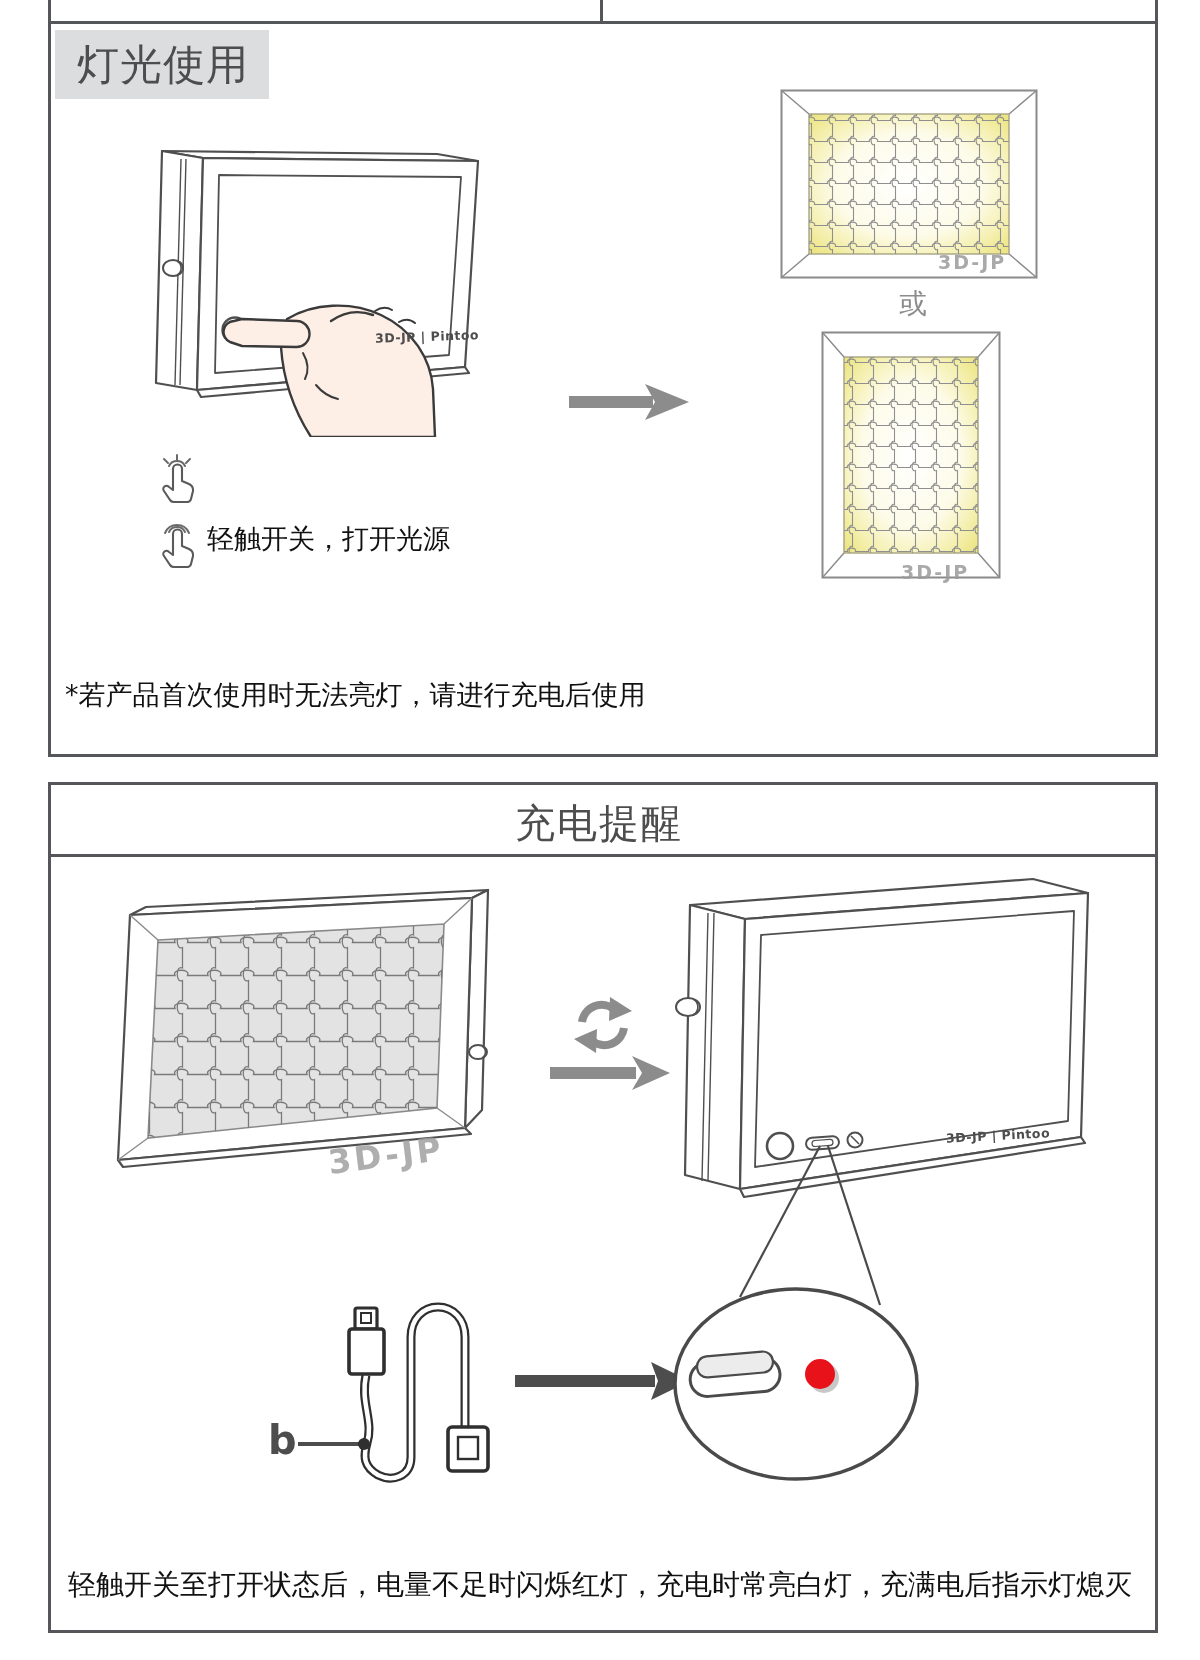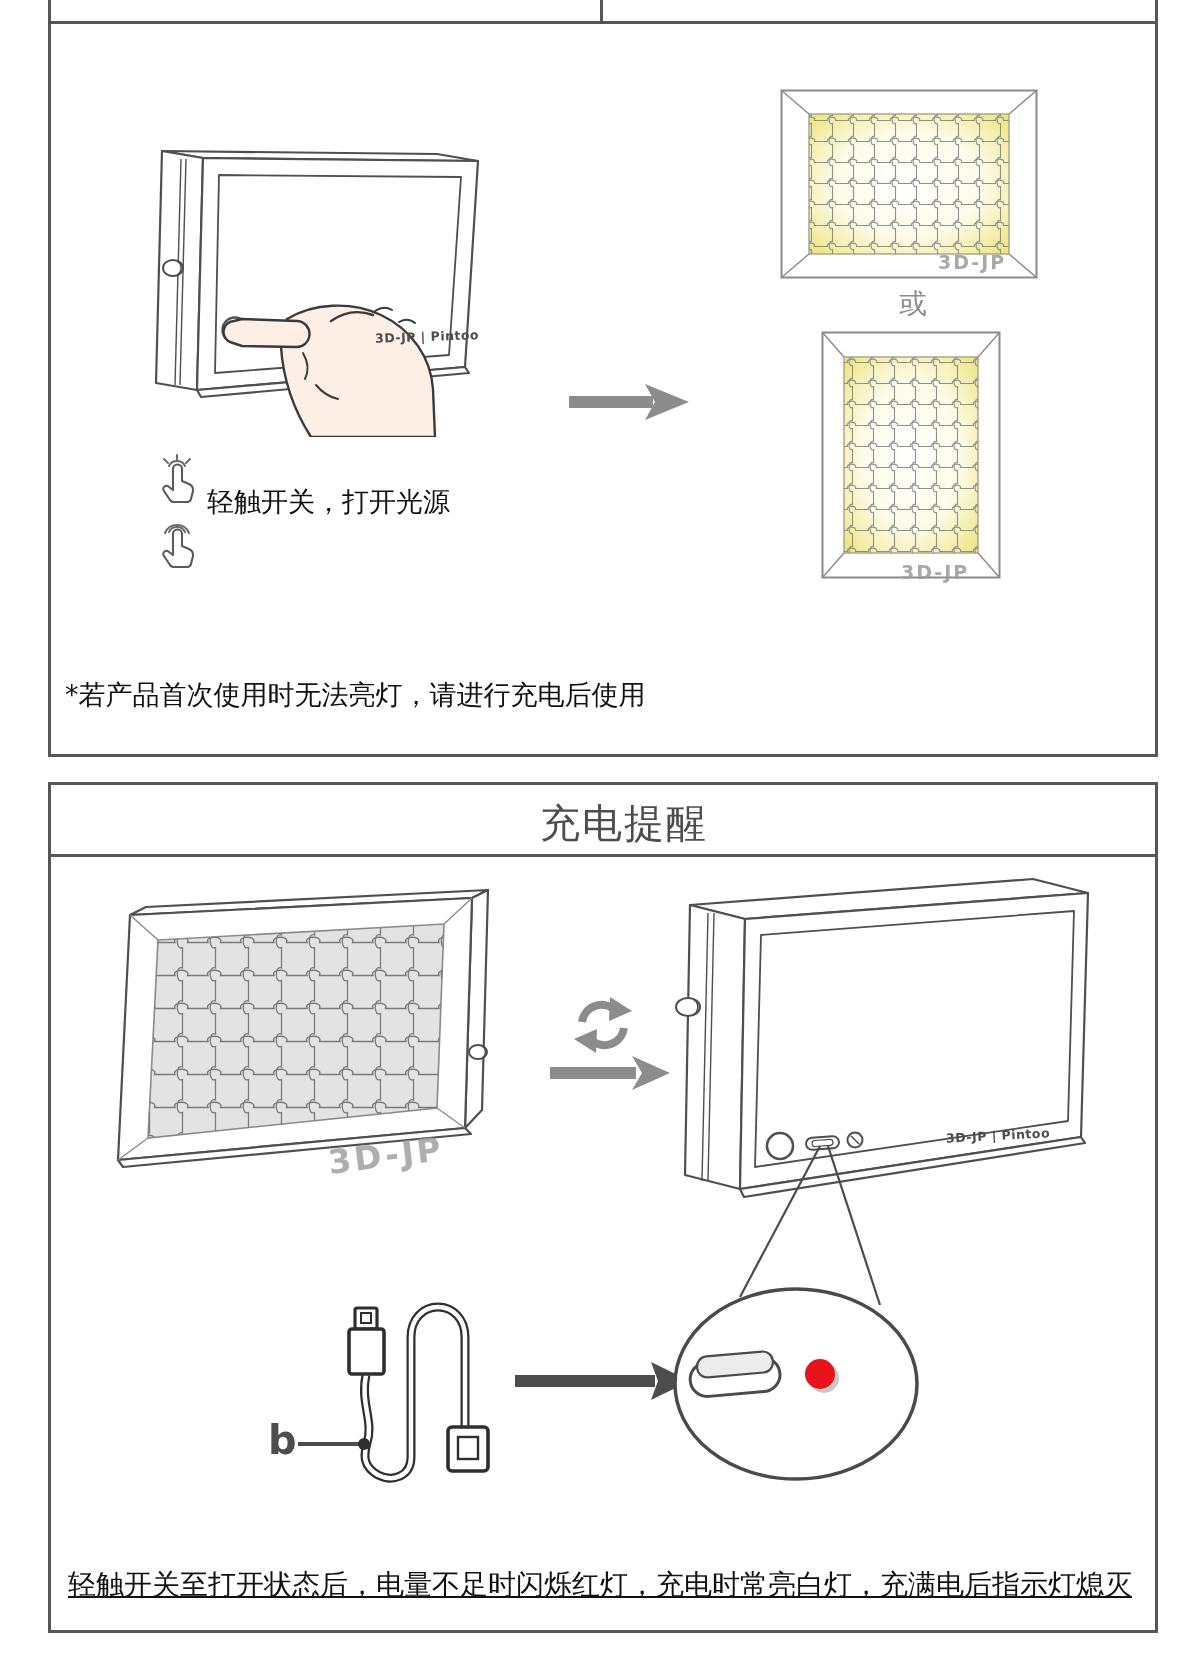--- a/index.html
+++ b/index.html
@@ -5,21 +5,21 @@
   html,body{margin:0;padding:0;background:#ffffff;}
   body{font-family:"DejaVu Sans",sans-serif;color:#1a1a1a;}
   .page{position:relative;width:1200px;height:1660px;background:#fff;overflow:hidden;}
   .abs{position:absolute;}
   .box{border:3px solid #54565a;background:#fff;box-sizing:border-box;}
   .remnant{border-left:3px solid #54565a;border-right:3px solid #54565a;box-sizing:border-box;}
   .vline{background:#54565a;}
   .hline{background:#54565a;}
   .title-chip{background:#dcdddf;color:#4d4d4d;font-size:42px;line-height:69px;padding-left:22px;letter-spacing:1px;box-sizing:border-box;}
   .sec2-title{color:#4d4d4d;font-size:40px;text-align:center;line-height:48px;letter-spacing:2px;}
-  .instr{font-size:27px;line-height:40px;color:#111;}
+  .instr{font-size:27px;line-height:40px;color:#111;margin-top:37px;}
   .note{font-size:27px;color:#111;text-align:right;}
   .caption{font-size:28px;color:#111;text-align:center;}
   .or{font-size:28px;color:#8c8c8c;text-align:center;}
   .brand{font-size:12.5px;font-weight:700;color:#4d4d4d;letter-spacing:.5px;white-space:nowrap;}
   .wm{font-weight:700;color:#9b9b9b;letter-spacing:2px;white-space:nowrap;opacity:.85;}
   .b-label{font-size:40px;font-weight:700;color:#4d4d4d;line-height:44px;}
   svg{display:block;}
 </style>
 </head>
 <body>
@@ -42,20 +42,23 @@
       </radialGradient>
     </defs>
   </svg>
 
   <div class="abs remnant" style="left:48px;top:0;width:1110px;height:21px;">
     <div class="abs vline" style="left:549px;top:0;width:3px;height:21px;"></div>
   </div>
 
   <div class="abs box" style="left:48px;top:21px;width:1110px;height:736px;">
 
+    <div class="abs title-chip" style="left:4px;top:6px;width:214px;height:69px;">
+      <span>灯光使用</span>
+    </div>
 
     <svg class="abs" style="left:84px;top:113px;" width="380" height="300" viewBox="0 0 380 300">
       <g stroke="#4f4f4f" stroke-width="2.2" fill="#ffffff" stroke-linejoin="round">
         <polygon points="68,21 343,24 302,17 27,14"></polygon>
         <polygon points="68,21 62,253 21,246 27,14"></polygon>
         <polygon points="68,21 343,24 330,230 62,253"></polygon>
         <polygon points="62,253 330,230 334,236 66,260"></polygon>
         <polygon points="84,38 326,40 314,218 80,236" fill="none" stroke-width="1.8"></polygon>
       </g>
       <g stroke="#4f4f4f" stroke-width="1.4">
@@ -132,21 +135,21 @@
         <line x1="1.5" y1="246.5" x2="23" y2="222"></line>
           <line x1="178.5" y1="246.5" x2="157" y2="222"></line>
       </g>
     </svg>
     <div class="abs wm" style="left:850px;top:537px;font-size:19px;">3D-JP</div>
 
     <div class="abs note" style="left:14px;top:653px;">*若产品首次使用时无法亮灯，请进行充电后使用</div>
   </div>
 
   <div class="abs box" style="left:48px;top:782px;width:1110px;height:851px;">
-    <div class="abs sec2-title" style="left:0;top:14px;width:1096px;padding-left:25px;">充电提醒</div>
+    <div class="abs sec2-title" style="left:0;top:14px;width:1096px;">充电提醒</div>
     <div class="abs hline" style="left:0;top:69px;width:1104px;height:3px;"></div>
   </div>
 
   <svg class="abs" style="left:100px;top:860px;" width="410" height="345" viewBox="0 0 410 345">
     <g stroke="#4f4f4f" stroke-width="2.2" fill="#ffffff" stroke-linejoin="round">
       <polygon points="30,55 372,38 388,30 46,47"></polygon>
       <polygon points="372,38 388,30 382,250 365,268"></polygon>
       <polygon points="30,55 372,38 365,268 18,300"></polygon>
       <polygon points="18,300 365,268 371,274 23,307"></polygon>
     </g>
@@ -235,15 +238,15 @@
     <g transform="rotate(-5 67 92)">
       <rect x="22" y="76" width="90" height="34" rx="17" fill="#ffffff" stroke="#4a4a4a" stroke-width="3"></rect>
       <rect x="30" y="70" width="76" height="21" rx="10" fill="#ececec" stroke="#4a4a4a" stroke-width="2.2"></rect>
     </g>
     <g>
       <circle cx="156" cy="94" r="15" fill="#c8c8c8"></circle>
       <circle cx="152" cy="90" r="15" fill="#e8121a"></circle>
     </g>
   </svg>
 
-  <div class="abs caption" style="left:60px;top:1566px;width:1080px;text-decoration:underline;">轻触开关至打开状态后，电量不足时闪烁红灯，充电时常亮白灯，充满电后指示灯熄灭</div>
+  <div class="abs caption" style="left:60px;top:1566px;width:1080px;">轻触开关至打开状态后，电量不足时闪烁红灯，充电时常亮白灯，充满电后指示灯熄灭</div>
 
 </div>
 
 </body></html>

